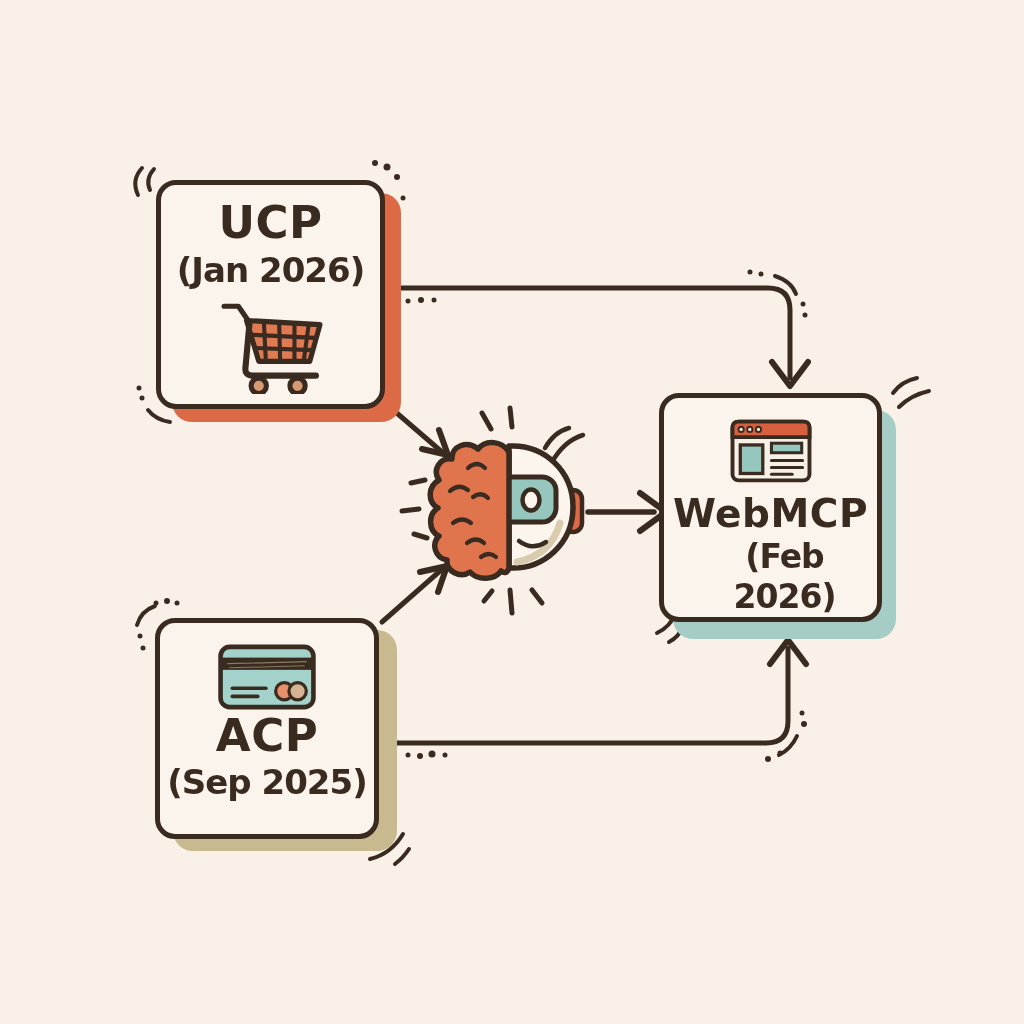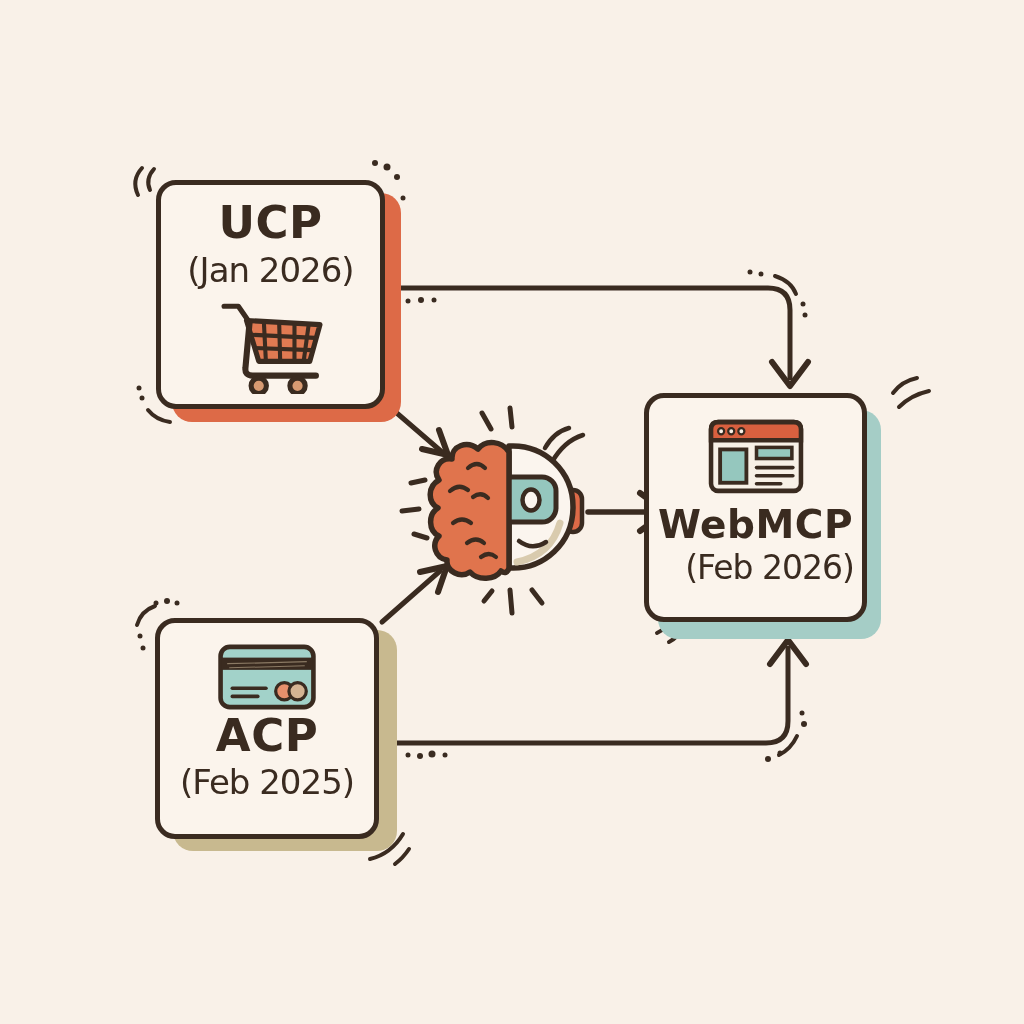--- a/index.html
+++ b/index.html
@@ -12,38 +12,38 @@
   }
   .layer{position:absolute;left:0;top:0;width:1024px;height:1024px;}
   .node{
     position:absolute;box-sizing:border-box;
     border:5px solid #3a2b20;border-radius:20px;
     background:#fbf4ec;color:#3a2b20;
     display:flex;flex-direction:column;align-items:center;
     text-align:center;
   }
   .node-title{font-weight:700;letter-spacing:0.5px;}
-  .node-date{font-weight:400;letter-spacing:-1px;}
+  .node-date{font-weight:700;letter-spacing:-1px;}
   .node-ucp{
     left:156px;top:180px;width:229px;height:229px;
     box-shadow:16px 13px 0 #dd6a47;
     padding-top:12px;
   }
   .node-ucp .node-title{font-size:45px;line-height:52px;}
   .node-ucp .node-date{font-size:34px;line-height:42px;}
   .node-ucp .node-icon{margin-top:5px;}
   .node-acp{
     left:155px;top:618px;width:224px;height:221px;
     box-shadow:18px 12px 0 #c8b98f;
     padding-top:20px;
   }
   .node-acp .node-title{font-size:45px;line-height:50px;}
   .node-acp .node-date{font-size:34px;line-height:42px;}
   .node-webmcp{
-    left:644px;top:393px;width:223px;height:229px;
+    left:659px;top:393px;width:223px;height:229px;
     box-shadow:14px 17px 0 #a5cdc6;
     padding-top:21px;
   }
   .node-webmcp .node-title{font-size:39px;line-height:46px;margin-top:8px;}
   .node-webmcp .node-date{font-size:33px;line-height:40px;margin-left:28px;}
 </style>
 </head>
 <body>
 
 <div class="canvas">
@@ -196,21 +196,21 @@
       <path d="M10 20 L88 18" stroke="#8b7a64" stroke-width="1.2" fill="none"></path>
       <path d="M12 24 L86 22" stroke="#8b7a64" stroke-width="1" fill="none"></path>
       <g stroke="#3a2b20" stroke-width="3.5" stroke-linecap="round">
         <path d="M15 44 L48 44"></path>
           <path d="M15 52 L40 52"></path>
       </g>
       <circle cx="66" cy="47" r="8.5" fill="#e8906c" stroke="#3a2b20" stroke-width="3.2"></circle>
       <circle cx="79" cy="47" r="8.5" fill="#d4b493" stroke="#3a2b20" stroke-width="3.2"></circle>
     </svg>
     <div class="node-title">ACP</div>
-    <div class="node-date">(Feb 2025)</div>
+    <div class="node-date">(Sep 2025)</div>
   </div>
 
   <div class="node node-webmcp">
     <svg class="node-icon" width="96" height="75" viewBox="0 0 95 74">
       <rect x="3" y="3" width="89" height="68" rx="7" fill="#f7f0e6" stroke="#3a2b20" stroke-width="4.5"></rect>
       <path d="M3 10 Q3 3 10 3 H85 Q92 3 92 10 V21 H3 Z" fill="#d9603f" stroke="#3a2b20" stroke-width="4.5"></path>
       <circle cx="13" cy="12" r="3" fill="#f7f0e6" stroke="#3a2b20" stroke-width="2.2"></circle>
       <circle cx="23" cy="12" r="3" fill="#f7f0e6" stroke="#3a2b20" stroke-width="2.2"></circle>
       <circle cx="33" cy="12" r="3" fill="#f7f0e6" stroke="#3a2b20" stroke-width="2.2"></circle>
       <rect x="12" y="30" width="26" height="33" fill="#95c7be" stroke="#3a2b20" stroke-width="3.8"></rect>

